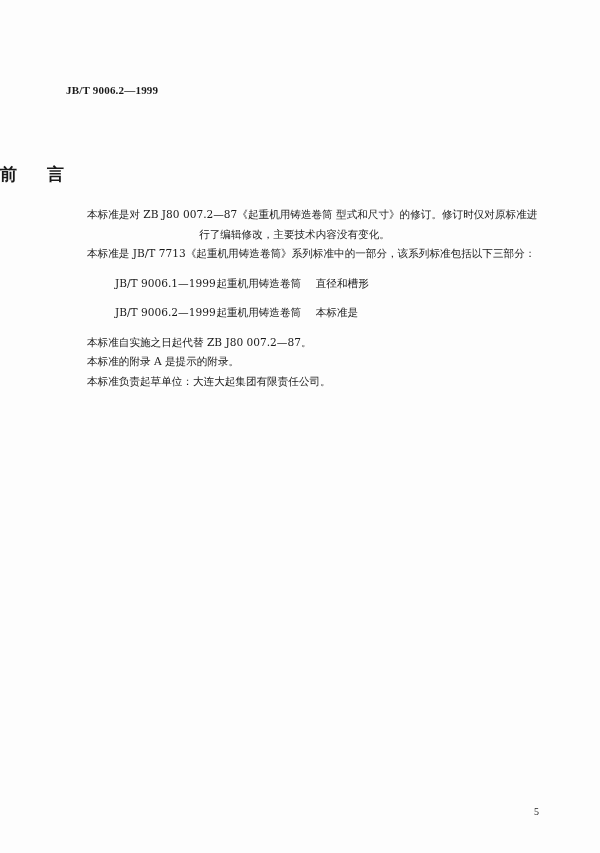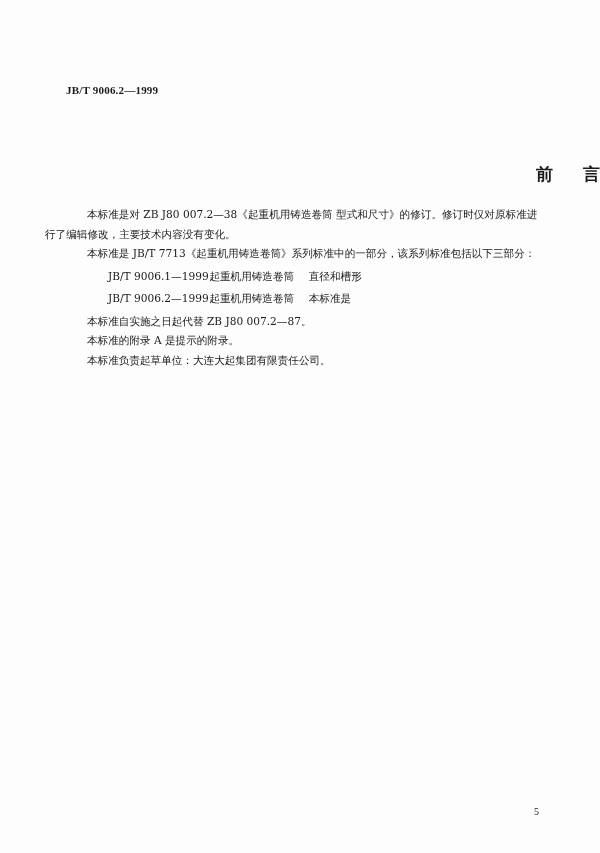--- a/index.html
+++ b/index.html
@@ -11,54 +11,54 @@
     font-family: "DejaVu Serif", "Liberation Serif", serif;
     color: #1a1a1a;
   }
   .std-code {
     position: absolute; left: 66px; top: 84px;
     font-family: "Liberation Serif", serif;
     font-weight: bold; font-size: 11px; letter-spacing: 0.2px;
   }
   .title {
     position: absolute; left: 0; top: 163px; width: 600px;
-    text-align: right;
+    text-align: left;
     font-family: "DejaVu Sans", sans-serif;
     font-weight: bold; font-size: 17px;
     letter-spacing: 0;
   }
   .title span { display: inline-block; }
   .title .gap { width: 30px; }
   .body-text {
     position: absolute; left: 66px; top: 205px; width: 478px;
     font-size: 10.6px; line-height: 19.5px;
   }
   .para { margin: 0; text-indent: 21px; white-space: nowrap; }
-  .para .cont { display: block; text-indent: 0; margin-left: -21px; }
-  .list-item { margin: 3px; padding-left: 39px; white-space: nowrap; }
+  .para .cont { display: block; text-indent: 0; margin-left: -21px; text-align: center; }
+  .list-item { margin: 10px; padding-left: 39px; white-space: nowrap; }
   .list-item span { display: inline-block; }
   .list-item .code { width: 98px; }
   .list-item .name { width: 96px; }
   .page-num {
     position: absolute; left: 534px; top: 806px;
     font-family: "Liberation Serif", serif; font-size: 10px;
   }
 </style>
 </head>
 <body>
 
 <div class="std-code">JB/T  9006.2—1999</div>
 
 <div class="title">
   <span>前</span><span class="gap"></span><span>言</span>
 </div>
 
 <div class="body-text">
   <p class="para">
-    <span>本标准是对 ZB J80 007.2—38《起重机用铸造卷筒  型式和尺寸》的修订。修订时仅对原标准进</span>
+    <span>本标准是对 ZB J80 007.2—87《起重机用铸造卷筒  型式和尺寸》的修订。修订时仅对原标准进</span>
     <span class="cont">行了编辑修改，主要技术内容没有变化。</span>
   </p>
   <p class="para">
     <span>本标准是 JB/T 7713《起重机用铸造卷筒》系列标准中的一部分，该系列标准包括以下三部分：</span>
   </p>
 
   <div class="list-item">
     <span class="code">JB/T 9006.1—1999</span>
     <span class="name">起重机用铸造卷筒</span>
     <span>直径和槽形</span>

